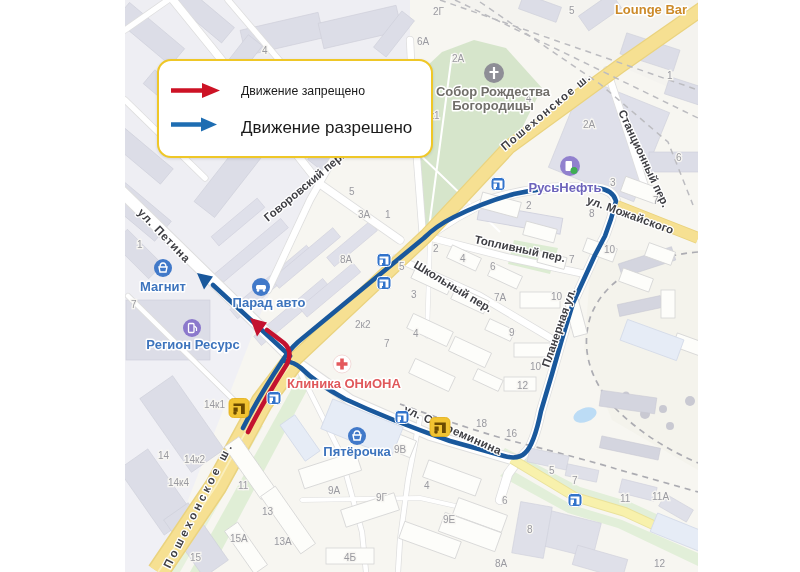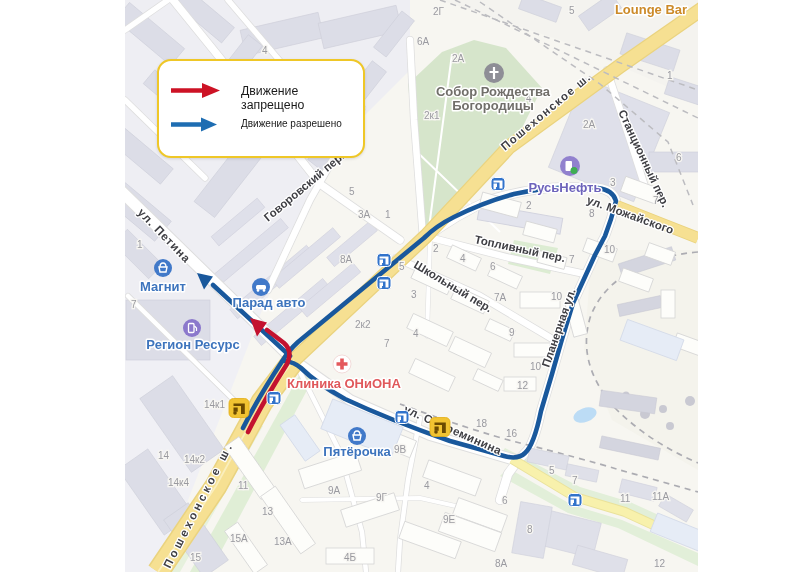--- a/index.html
+++ b/index.html
@@ -410,27 +410,27 @@
           <circle r="9" fill="#4179c9"></circle>
           <path d="M-4,-1 L4,-1 L3,4 L-3,4 Z M-3,-1 Q-3,-5 0,-5 Q3,-5 3,-1" fill="none" stroke="#ffffff" stroke-width="1.4"></path>
         </g>
 <text x="357" y="456" text-anchor="middle" class="poi halo" fill="#3d74bd" font-size="12.5">Пятёрочка</text>
 
 <text x="651" y="14" text-anchor="middle" class="poi halo" fill="#cc8a28" font-size="13.5">Lounge Bar</text>
 </g>
 </svg>
 
 
-<div style="position:absolute;left:157px;top:59px;width:208px;height:99px;background:#ffffff;border:2.5px solid #efc727;border-radius:14px;box-sizing:border-box;box-shadow:0 1px 3px rgba(0,0,0,0.12);">
+<div style="position:absolute;left:157px;top:59px;width:276px;height:99px;background:#ffffff;border:2.5px solid #efc727;border-radius:14px;box-sizing:border-box;box-shadow:0 1px 3px rgba(0,0,0,0.12);">
 <svg width="235" height="94" style="position:absolute;left:0;top:0;">
 
 <path d="M12,29.5 L44,29.5" stroke="#cd1225" stroke-width="4.5"></path>
 <polygon points="61,29.5 43,22 43,37" fill="#cd1225"></polygon>
 
 <path d="M12,63.5 L45,63.5" stroke="#1e6db2" stroke-width="4.5"></path>
 <polygon points="58,63.5 42,56.5 42,70.5" fill="#1e6db2"></polygon>
 </svg>
 
 <div style="position:absolute;left:82px;top:23px;font-size:12.3px;color:#1a1a1a;">Движение запрещено</div>
 
-<div style="position:absolute;left:82px;top:57px;font-size:10px;color:#1a1a1a;">Движение разрешено</div>
+<div style="position:absolute;left:82px;top:57px;font-size:17px;color:#1a1a1a;">Движение разрешено</div>
 </div>
 </div>
 
 </body></html>

